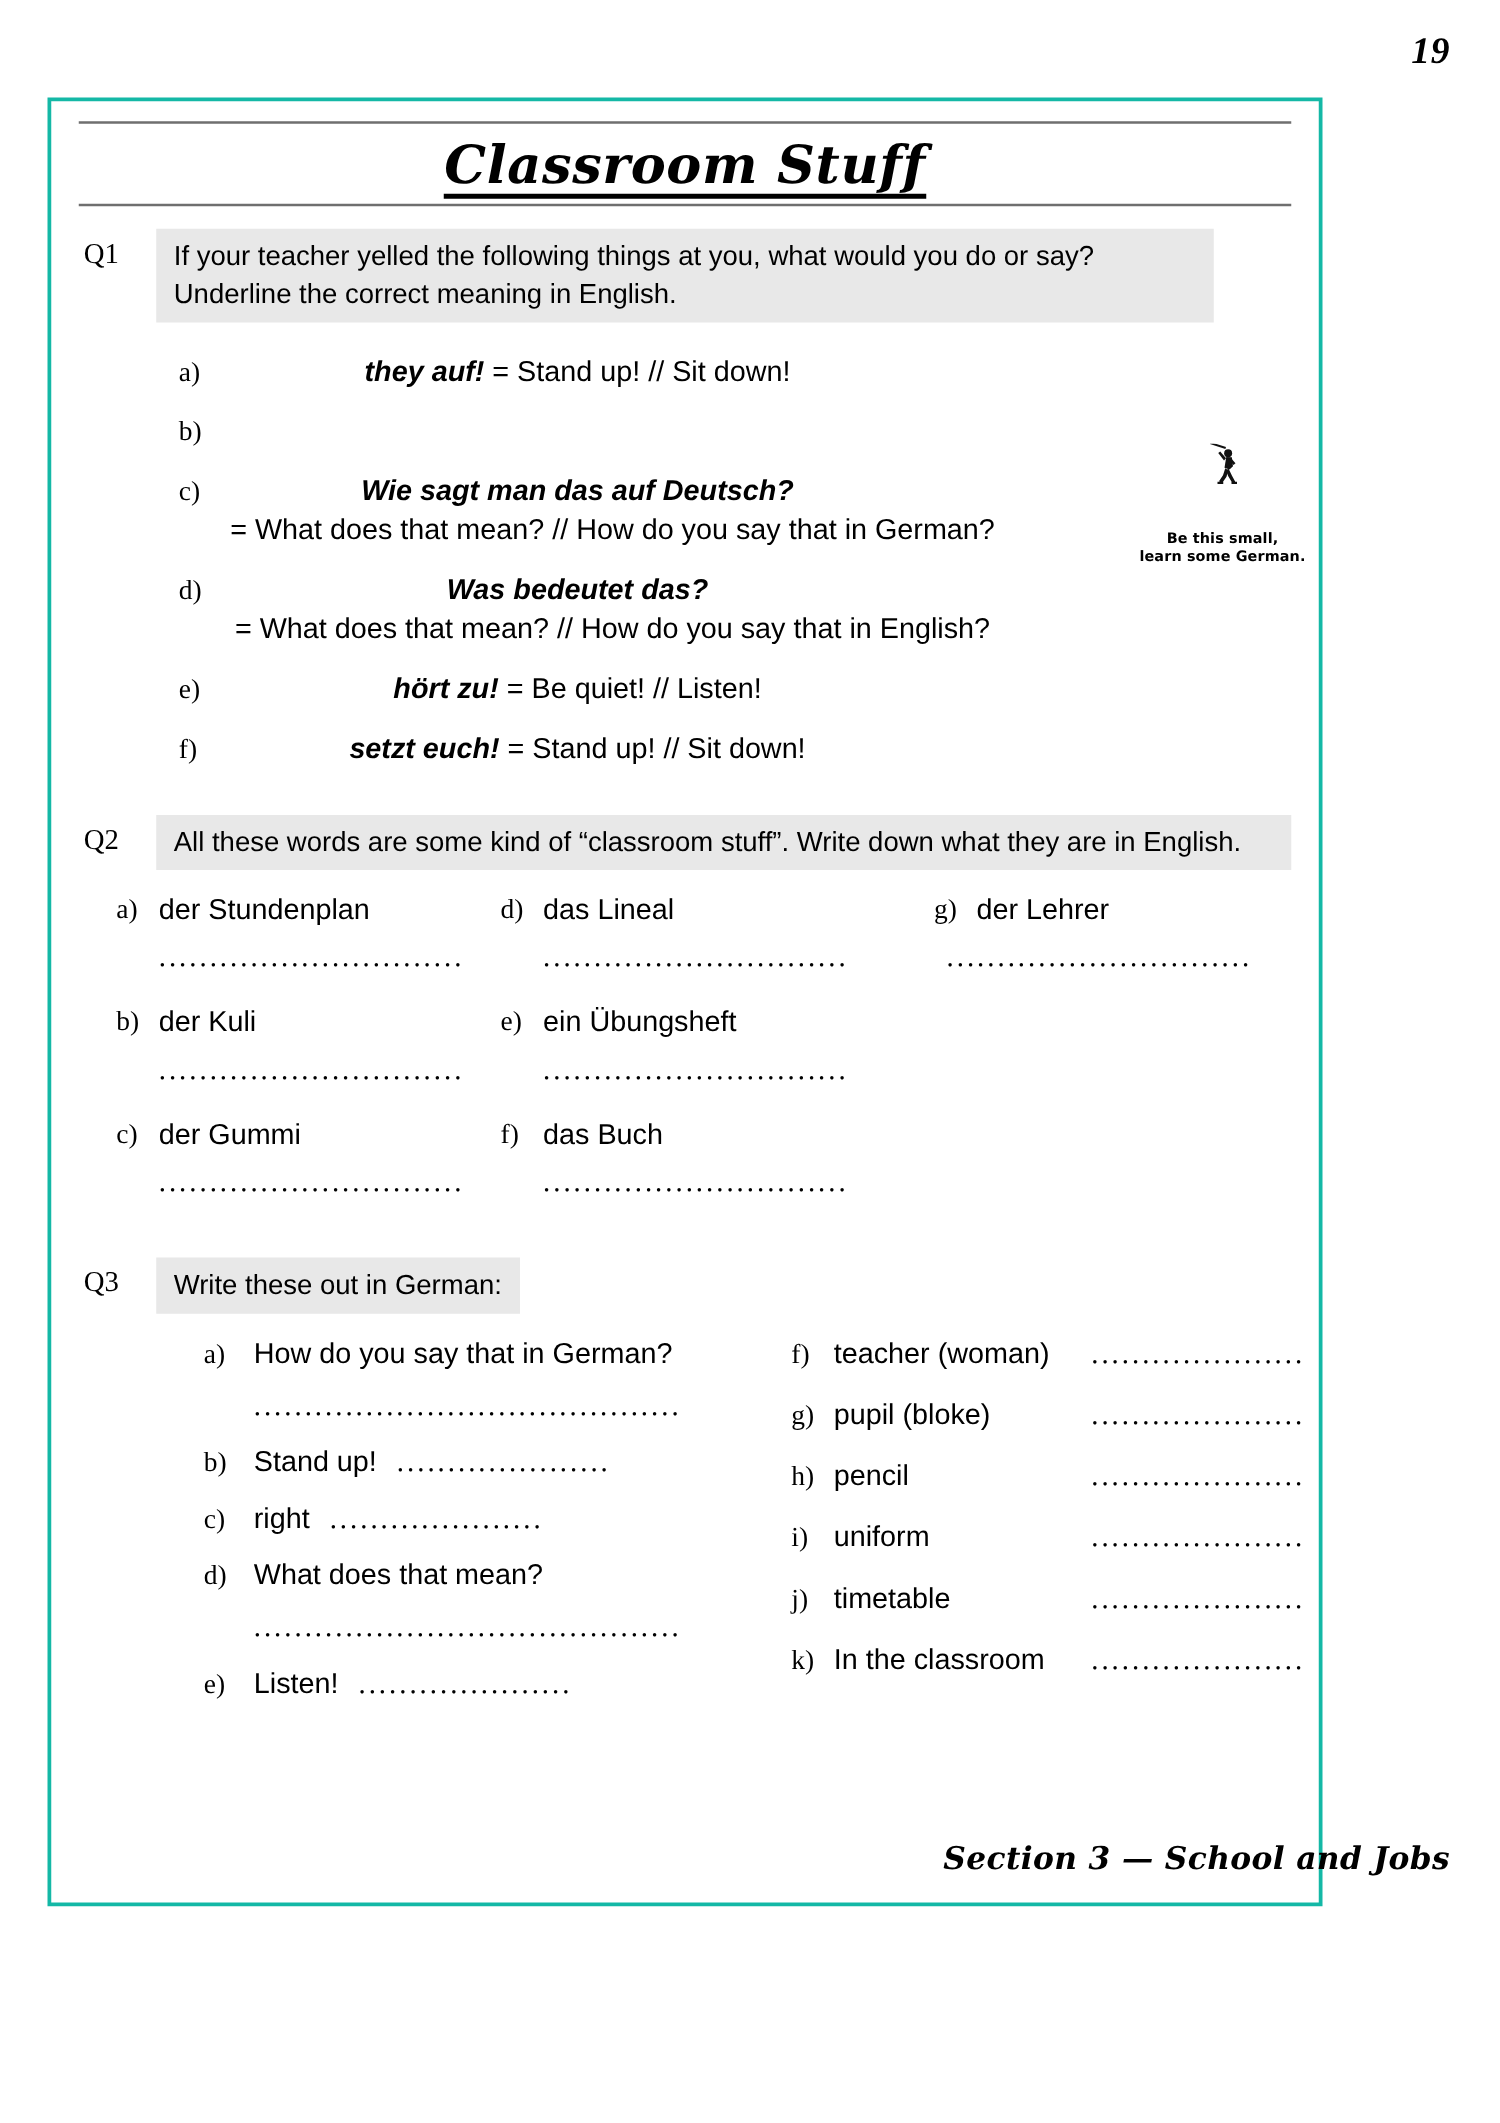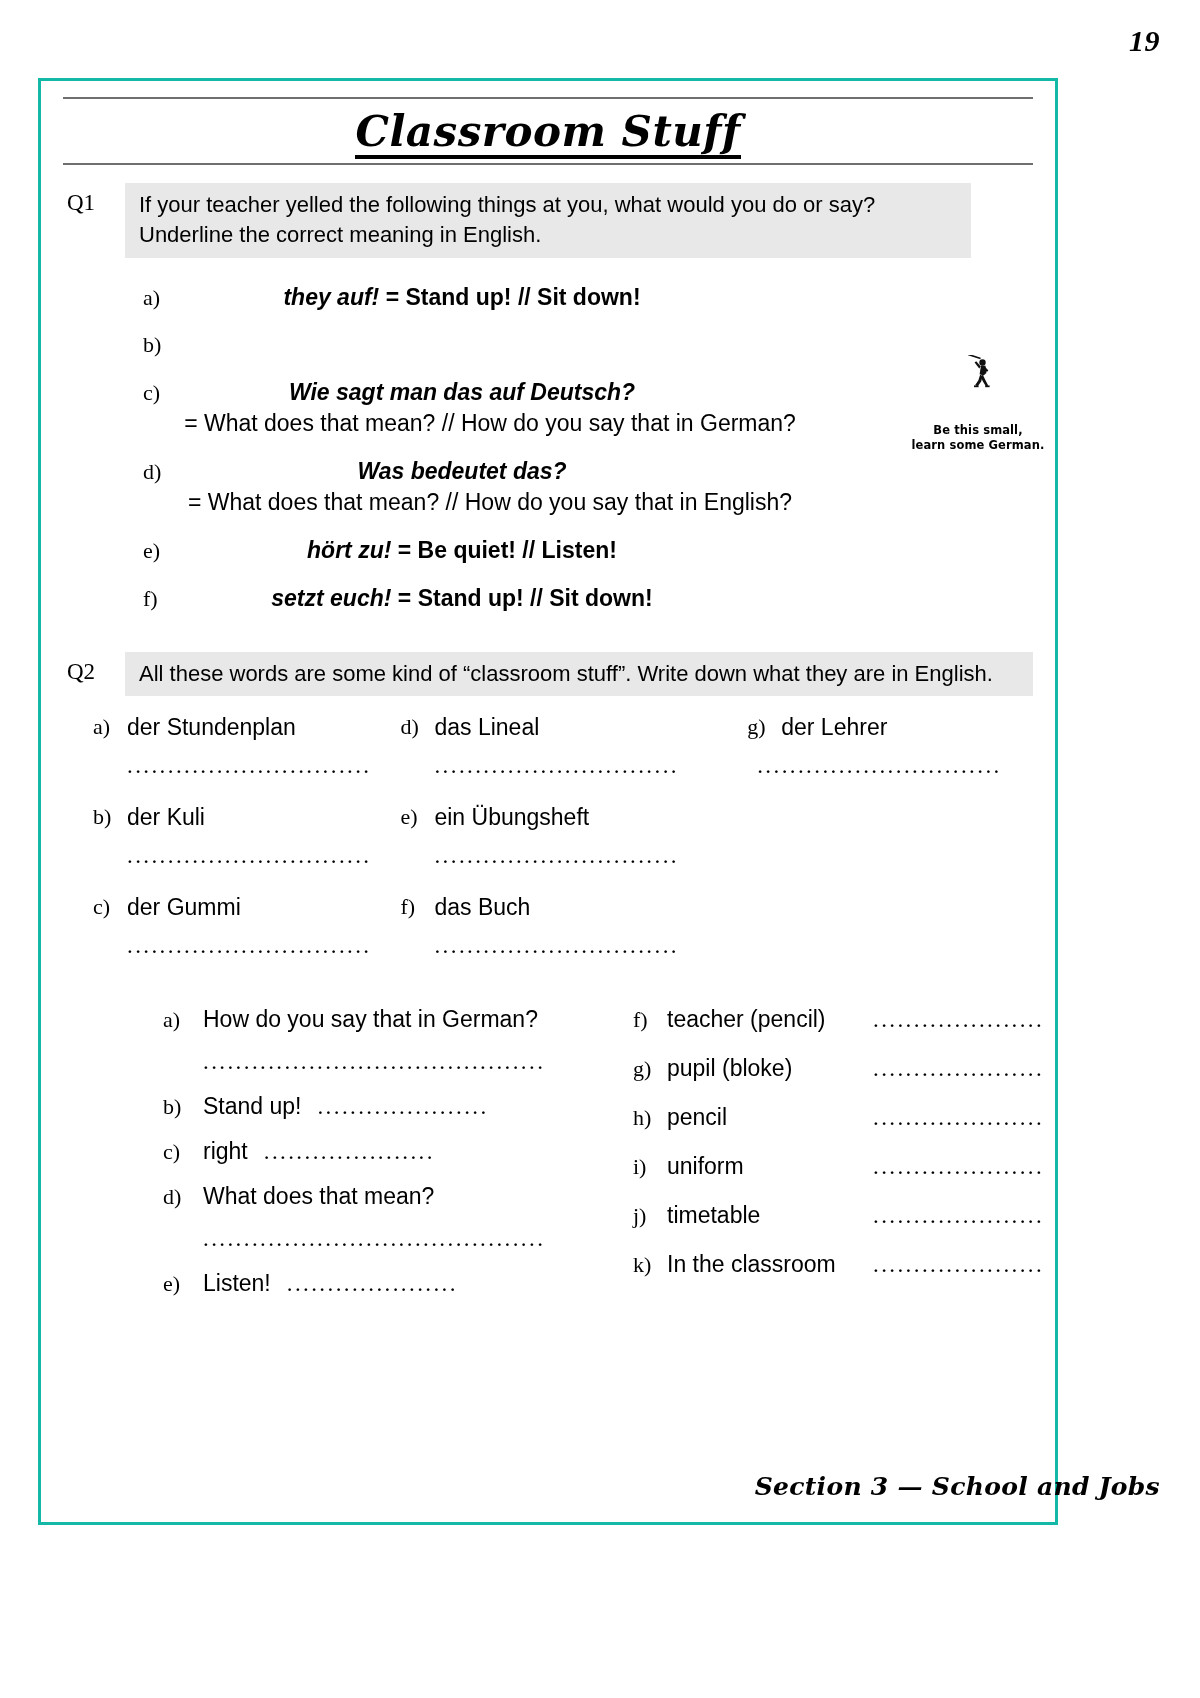--- a/index.html
+++ b/index.html
@@ -111,21 +111,21 @@
   .q1-main {
     width: 638px;
     text-align: center;
     font-size: 23px;
     white-space: nowrap;
   }
   .q1-main .de {
     font-weight: bold;
     font-style: italic;
   }
-  .q1-main .en { font-weight: bold; font-style: normal; }
+  .q1-main .en { font-weight: normal; font-style: normal; }
   .q1-second {
     width: 710px;
     margin-left: 72px;
     text-align: center;
     font-size: 23px;
     margin-top: 4px;
   }
 
   
   .cartoon {
@@ -376,20 +376,24 @@
               <div class="dots">..............................</div>
             </div>
           </div>
           <div class="q2-col c3">
             <div class="q2-cell"></div>
           </div>
         </div>
       </div>
 
     <div id="q3-wrap">
+      <div class="q-row">
+        <div class="q-label">Q3</div>
+        <div class="q-band fit">Write these out in German:</div>
+      </div>
 
       <div class="q3-cols">
         <div class="q3-left" id="q3-left">
             <div class="q3-l-item">
               <div class="q3-l-line">
                 <span class="ltr">a)</span>
                 <span>How do you say that in German?</span>
               </div>
               <div class="q3-l-wrapdots">..........................................</div>
             </div>
@@ -418,21 +422,21 @@
               <div class="q3-l-line">
                 <span class="ltr">e)</span>
                 <span>Listen!</span>
                 <span class="dots-inline">.....................</span>
               </div>
             </div>
           </div>
         <div class="q3-right" id="q3-right">
             <div class="q3-r-item">
               <span class="ltr">f)</span>
-              <span class="txt">teacher (pencil)</span>
+              <span class="txt">teacher (woman)</span>
               <span class="dots-inline">.....................</span>
             </div>
             <div class="q3-r-item">
               <span class="ltr">g)</span>
               <span class="txt">pupil (bloke)</span>
               <span class="dots-inline">.....................</span>
             </div>
             <div class="q3-r-item">
               <span class="ltr">h)</span>
               <span class="txt">pencil</span>

